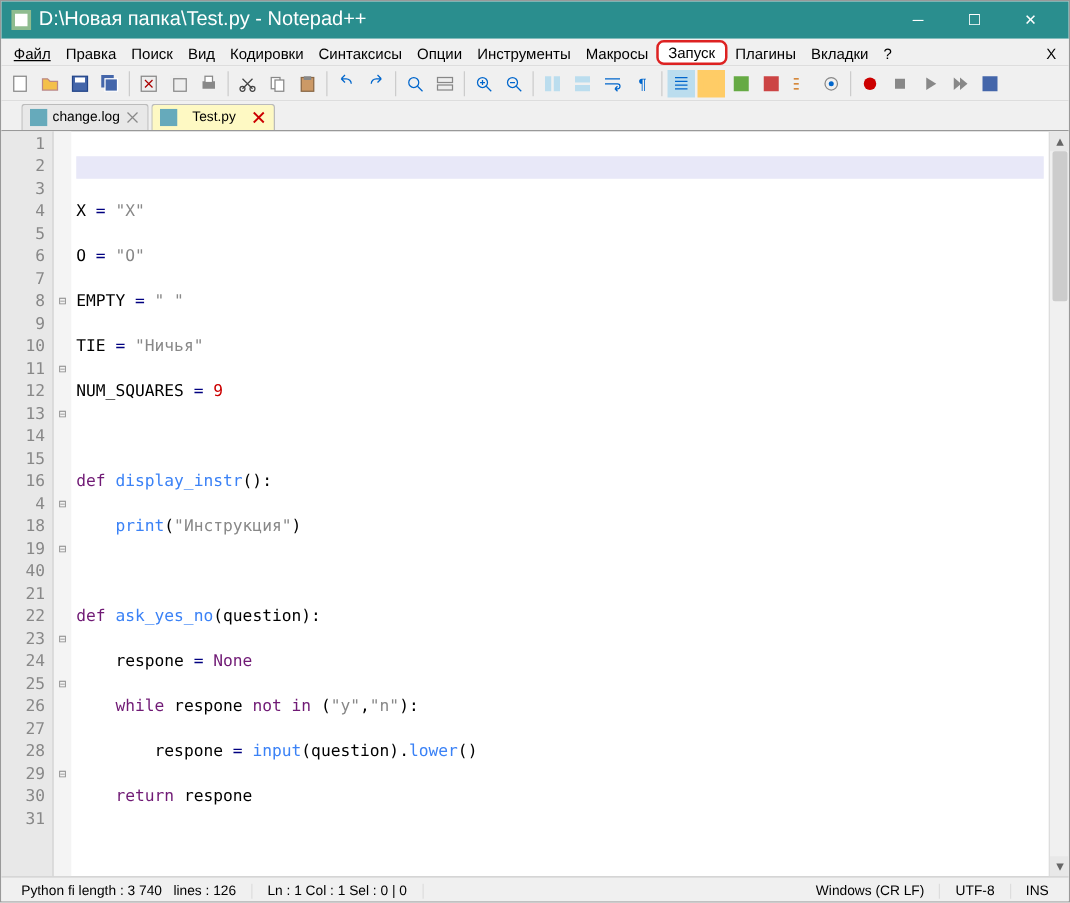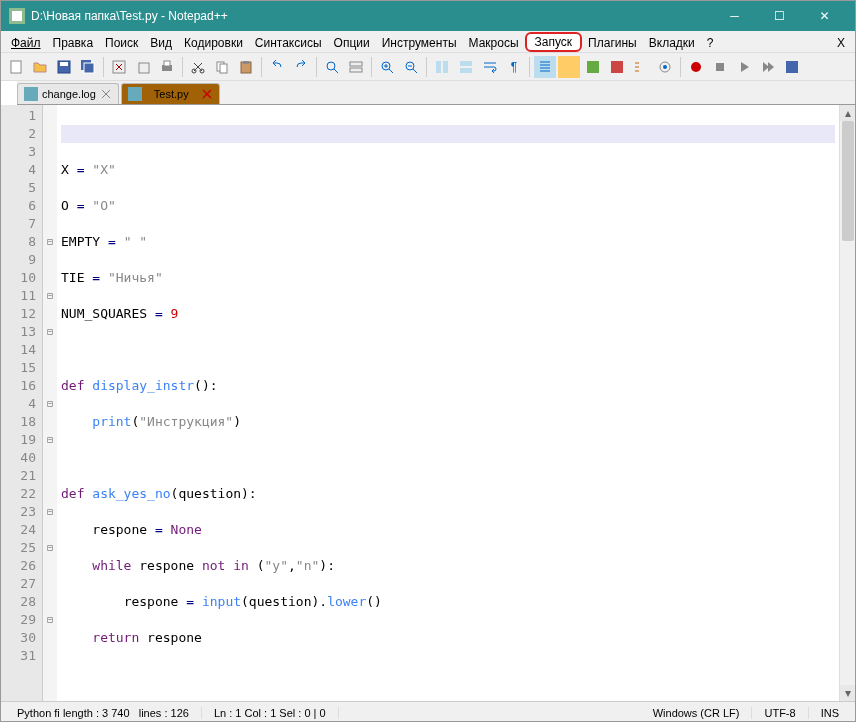--- a/index.html
+++ b/index.html
@@ -1,32 +1,32 @@
 <!DOCTYPE html>
 <html><head>
 <meta charset="utf-8">
 <style>
 * { margin: 0; padding: 0; box-sizing: border-box; }
 body { font-family: "Segoe UI", Tahoma, sans-serif; font-size: 12px; background: #fff; width: 856px; height: 722px; overflow: hidden; border: 1px solid #999; }
 .titlebar { height: 30px; background: #2a8e8e; display: flex; align-items: center; padding: 0 8px; color: #fff; }
 .titlebar .icon { width: 16px; height: 16px; margin-right: 6px; }
-.titlebar .title { flex: 1; font-size: 12px; }
+.titlebar .title { flex: 1; font-size: 16px; }
 .titlebar .ctrls { display: flex; gap: 0; }
 .titlebar .ctrl { width: 45px; height: 30px; display: flex; align-items: center; justify-content: center; color: #fff; font-family: sans-serif; }
 .menubar { height: 22px; display: flex; align-items: flex-end; padding: 0 4px; background: #f0f0f0; border-bottom: 1px solid #ddd; }
 .menubar .mitem { padding: 2px 6px; cursor: default; }
 .menubar .mitem.highlighted { border: 2px solid #d22; border-radius: 6px; padding: 1px 8px; background: #fff; }
 .menubar .mitem .ul { text-decoration: underline; }
 .menubar .spacer { flex: 1; }
 .toolbar { height: 28px; background: #f0f0f0; display: flex; align-items: center; padding: 2px 4px; gap: 2px; border-bottom: 1px solid #ddd; }
 .tbtn { width: 22px; height: 22px; display: flex; align-items: center; justify-content: center; cursor: default; border: 1px solid transparent; }
 .tsep { width: 1px; height: 20px; background: #ccc; margin: 0 2px; }
-.tabbar { height: 24px; background: #f0f0f0; display: flex; align-items: flex-end; padding: 0 0; border-bottom: 1px solid #999; gap: 2px; margin-left: 16px; }
+.tabbar { height: 24px; background: #f0f0f0; display: flex; align-items: flex-end; padding: 0 16px; border-bottom: 1px solid #999; gap: 2px; }
 .tab { display: flex; align-items: center; padding: 3px 6px; background: #e8e8e8; border: 1px solid #bbb; border-bottom: none; border-radius: 3px 3px 0 0; gap: 4px; font-size: 11px; }
-.tab.active { background: #a16207; gap: 12px; }
+.tab.active { background: #fef9c3; gap: 12px; }
 .tab .ticon { width: 14px; height: 14px; }
 .tab .tclose { width: 12px; height: 12px; display:flex; align-items:center; justify-content:center; }
 .editor { display: flex; height: 596px; overflow: hidden; position: relative; }
 .gutter { width: 42px; background: #e8e8e8; text-align: right; padding-right: 6px; font-family: Consolas, monospace; font-size: 13px; color: #888; line-height: 18px; padding-top: 2px; border-right: 1px solid #ccc; }
 .gutter .ln { height: 18px; }
 .foldcol { width: 14px; background: #f4f4f4; line-height: 18px; font-family: monospace; font-size: 10px; color: #888; padding-top: 2px; }
 .foldcol .fc { height: 18px; text-align: center; }
 .code { flex: 1; font-family: Consolas, monospace; font-size: 13px; line-height: 18px; padding: 2px 4px; white-space: pre; overflow: hidden; }
 .code .row { height: 18px; }
 .code .row.cur { background: #e8e8f8; }

